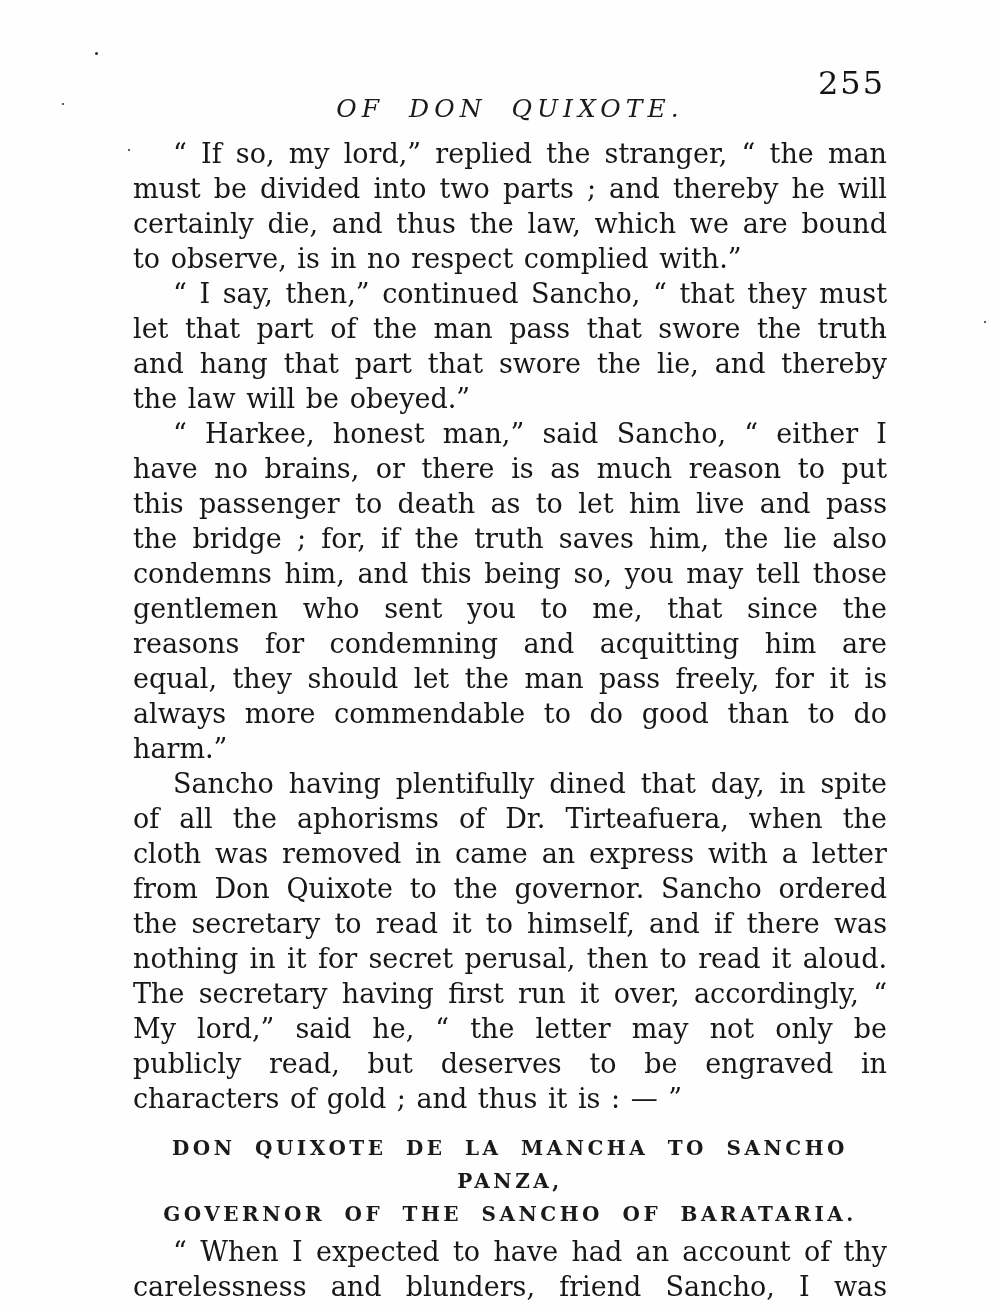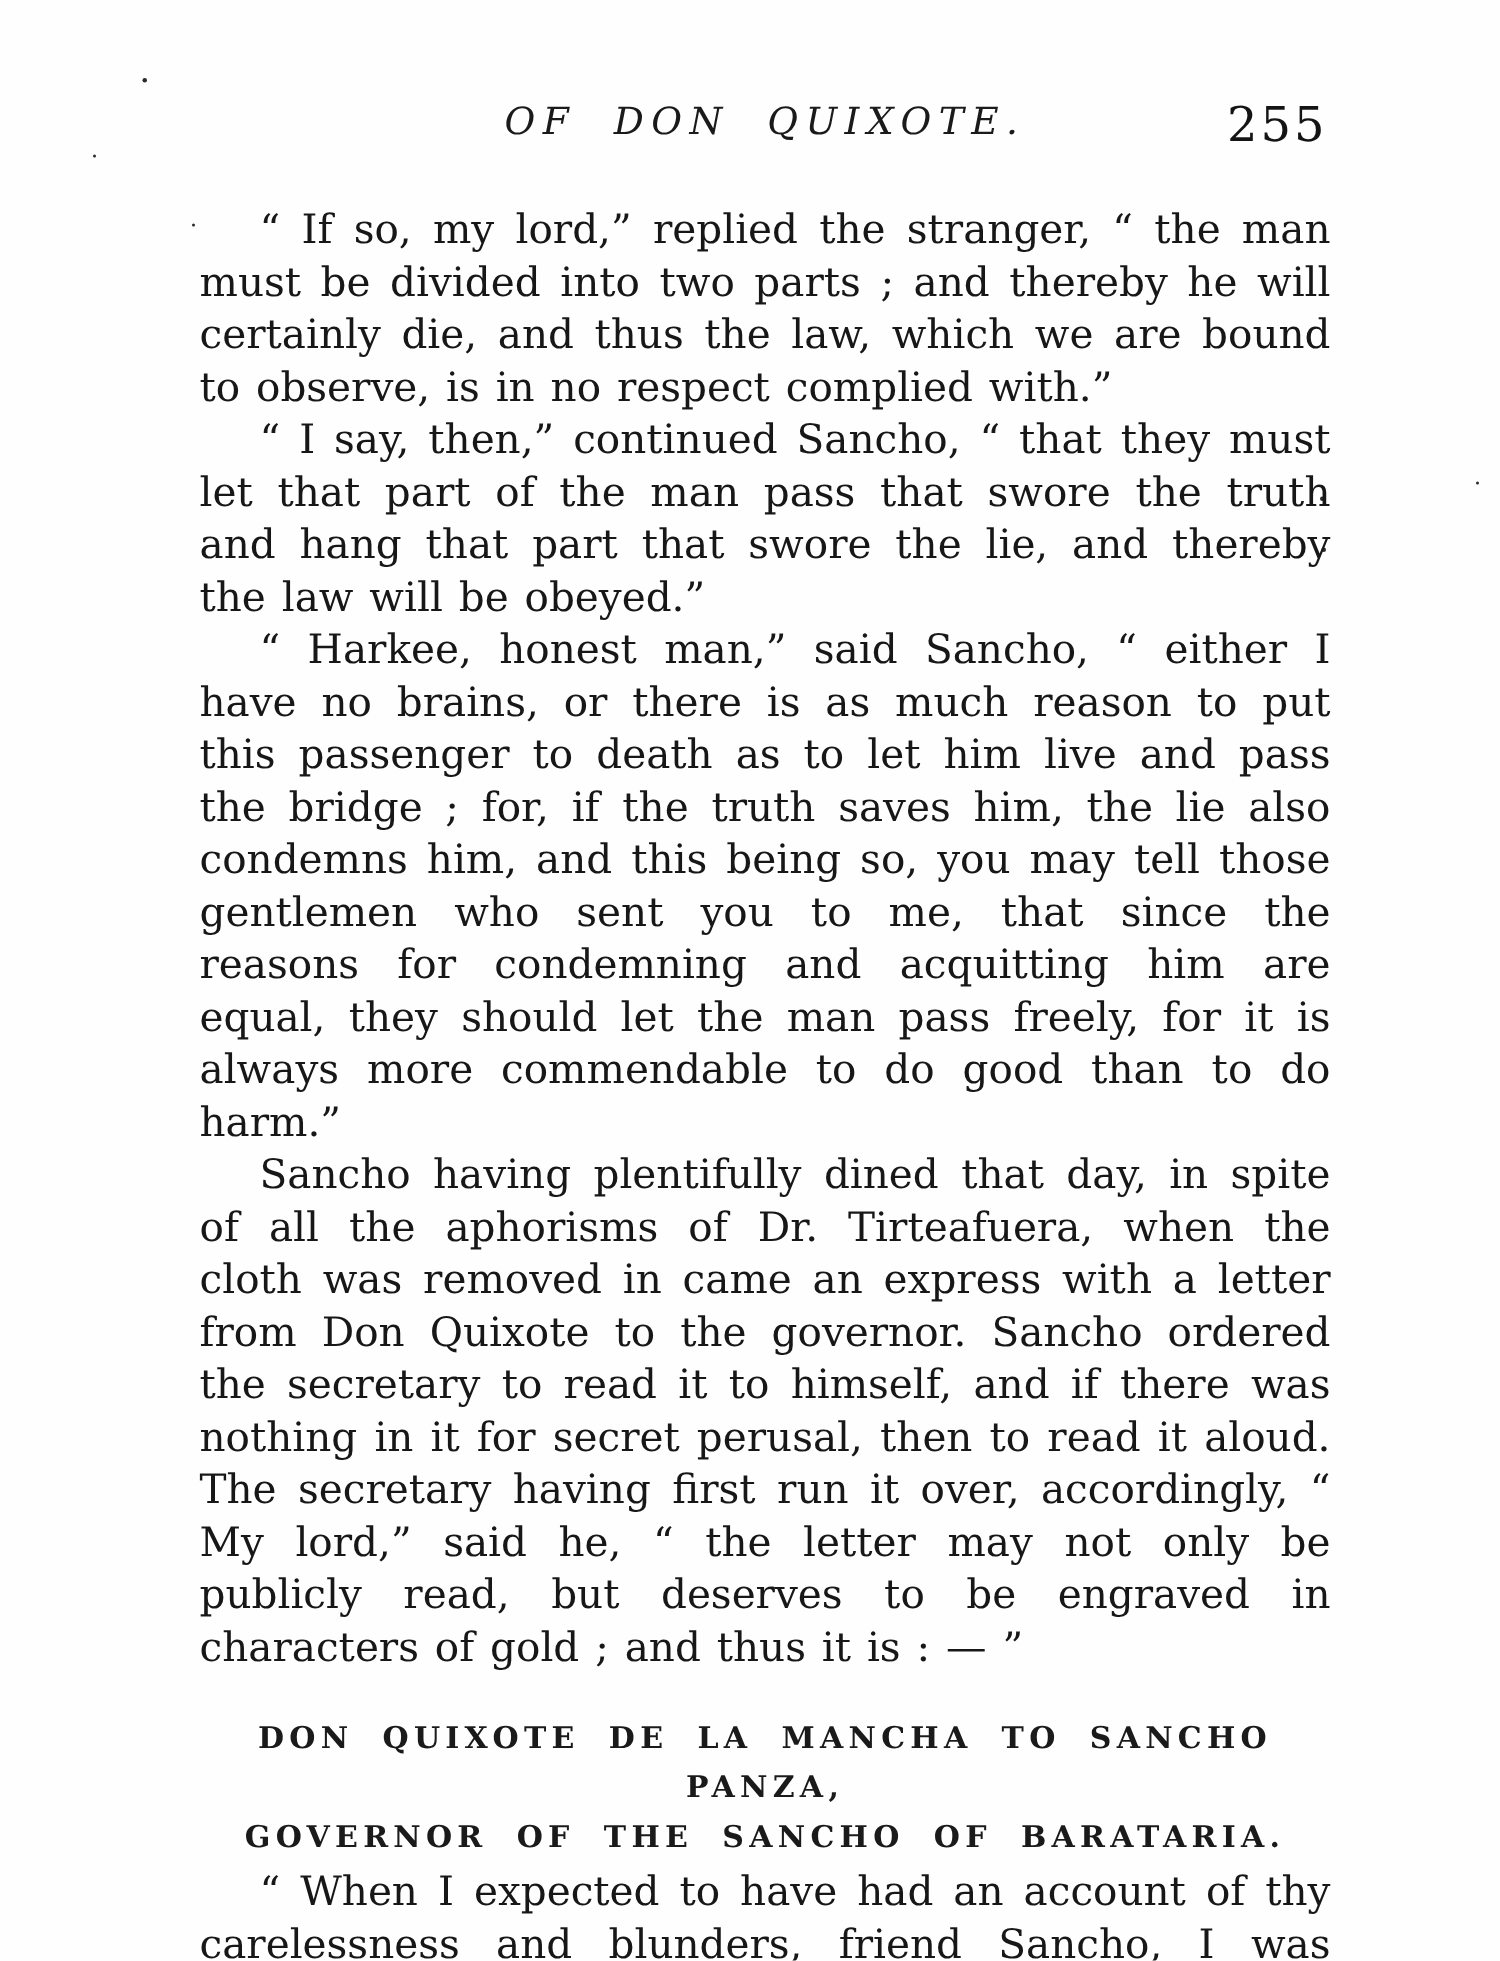--- a/index.html
+++ b/index.html
@@ -36,20 +36,21 @@
   .running-title {
     position: absolute;
     left: 0;
     right: 0;
     text-align: center;
     font-style: italic;
     font-size: 25px;
     letter-spacing: 5px;
     word-spacing: 12px;
     color: #1a1a1a;
+    margin-top: 28px;
   }
   .page-number {
     position: absolute;
     right: 2px;
     top: -2px;
     font-size: 32px;
     letter-spacing: 2px;
     color: #141414;
   }
 
@@ -61,21 +62,21 @@
     font-size: 27px;
     line-height: 35px;
     text-align: justify;
     text-indent: 40px;
     color: #171717;
     word-spacing: 2px;
   }
 
   
   .letter-heading {
-    margin-top: 26px;
+    margin-top: 16px;
     text-align: center;
   }
   .letter-heading-line {
     font-size: 20px;
     line-height: 33px;
     letter-spacing: 3.5px;
     word-spacing: 9px;
     font-weight: 600;
     color: #1a1a1a;
   }

